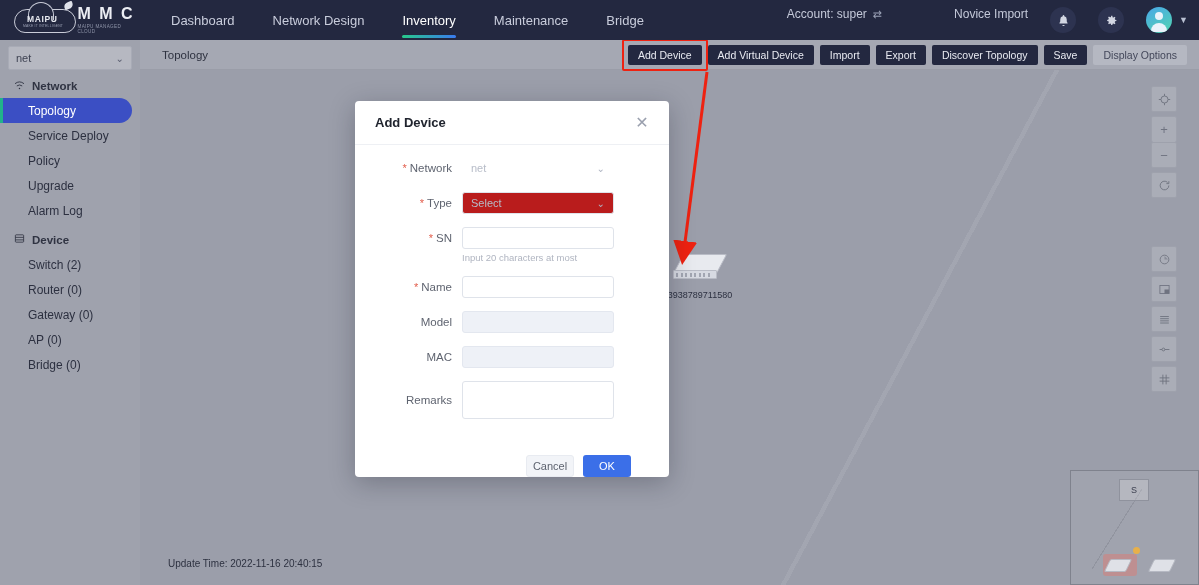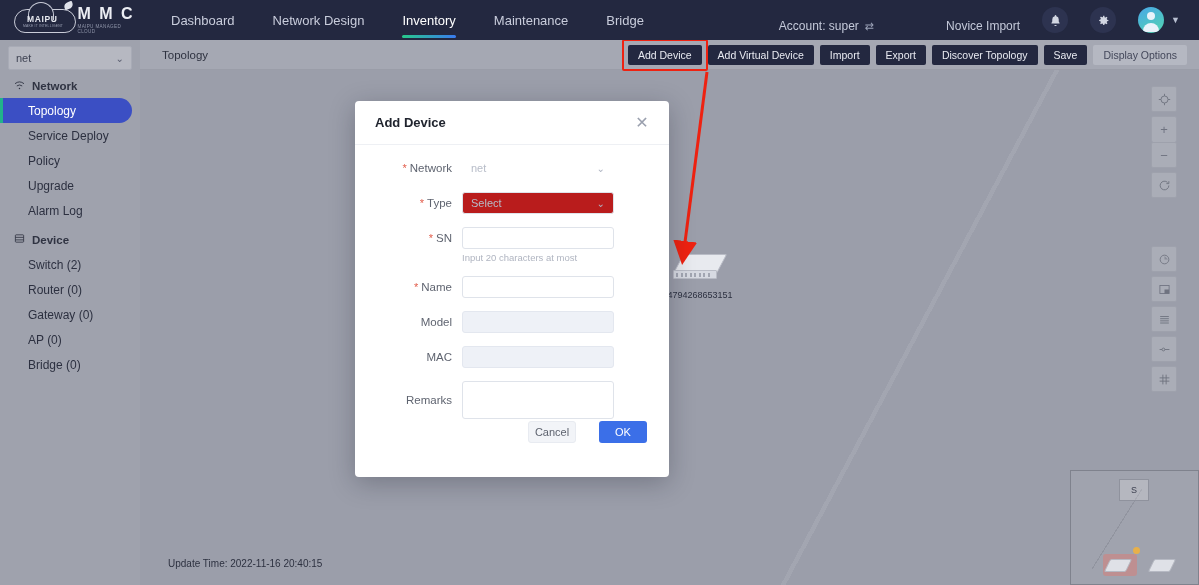--- a/index.html
+++ b/index.html
@@ -53,21 +53,21 @@
     position: relative; height: 40px; display: flex; align-items: center;
     padding: 0 19px; font-size: 13px; color: #c9cddc; cursor: pointer;
   }
   .navitem.active { color: #ffffff; }
   .navitem.active::after {
     content: ""; position: absolute; left: 19px; right: 19px; bottom: 2px;
     height: 3px; border-radius: 2px;
     background: linear-gradient(90deg, #27c98a 0%, #3a7bf0 100%);
   }
 
-  .nav-right { margin-left: auto; display: flex; align-items: flex-end; padding-right: 19px; }
+  .nav-right { margin-left: auto; display: flex; align-items: flex-start; padding-right: 11px; }
   .account { font-size: 12px; color: #c4c9d9; display: flex; align-items: center; gap: 6px; cursor: pointer; }
   .swap-ic { font-size: 11px; color: #9aa1b6; }
   .novice { font-size: 12px; color: #c4c9d9; margin-left: 72px; cursor: pointer; }
   .circbtn {
     width: 26px; height: 26px; border-radius: 50%;
     background: #2d3350; display: flex; align-items: center; justify-content: center;
     margin-left: 22px; cursor: pointer;
   }
   .circbtn svg { display: block; }
   .avatarwrap { display: flex; align-items: center; margin-left: 22px; cursor: pointer; }
@@ -249,22 +249,22 @@
   .sel.plain { border-color: transparent; background: transparent; padding-left: 8px; }
   .sel .chev { margin-left: auto; color: #aeb4c2; font-size: 10px; }
   .hint { font-size: 9.5px; color: #b0b5c1; margin-top: 3px; }
   .ta {
     width: 152px; height: 38px; border: 1px solid #dfe3ea; border-radius: 3px;
     background: #fff; resize: none; outline: none;
     font-family: "Liberation Sans", sans-serif; font-size: 11px; padding: 4px 8px; color: #2b3040;
   }
   .modal-foot {
     position: absolute; left: 0; right: 0; bottom: 0; height: 56px;
-    display: flex; align-items: flex-start; justify-content: flex-end;
-    padding-right: 22px; gap: 23px;
+    display: flex; align-items: flex-end; justify-content: flex-end;
+    padding-right: 38px; gap: 9px;
   }
   .mbtn {
     height: 22px; min-width: 48px; border-radius: 3px; font-size: 11px;
     display: flex; align-items: center; justify-content: center; cursor: pointer;
   }
   .mbtn.cancel { background: #f2f4f8; color: #5e6personally; color: #5e636f; border: 1px solid #e8ebf1; }
   .mbtn.ok { background: #3b6fe8; color: #ffffff; }
 </style>
 </head>
 <body>
@@ -401,21 +401,21 @@
             <i></i>
             <i></i>
             <i></i>
             <i></i>
             <i></i>
             <i></i>
             <i></i>
             <i></i>
           </div>
       </div>
-      <div class="node-lb">4794268653151</div>
+      <div class="node-lb">3938789711580</div>
     </div>
 
     <div class="rtool g1">
       <div class="rbtn">
         <svg width="13" height="13" viewBox="0 0 24 24" fill="none" stroke="#6f7380" stroke-width="1.7">
           <circle cx="12" cy="12" r="6.5"></circle>
             <path d="M12 1.5v4M12 18.5v4M1.5 12h4M18.5 12h4"></path>
         </svg>
       </div>
       <div class="rbtn joined">+</div>

